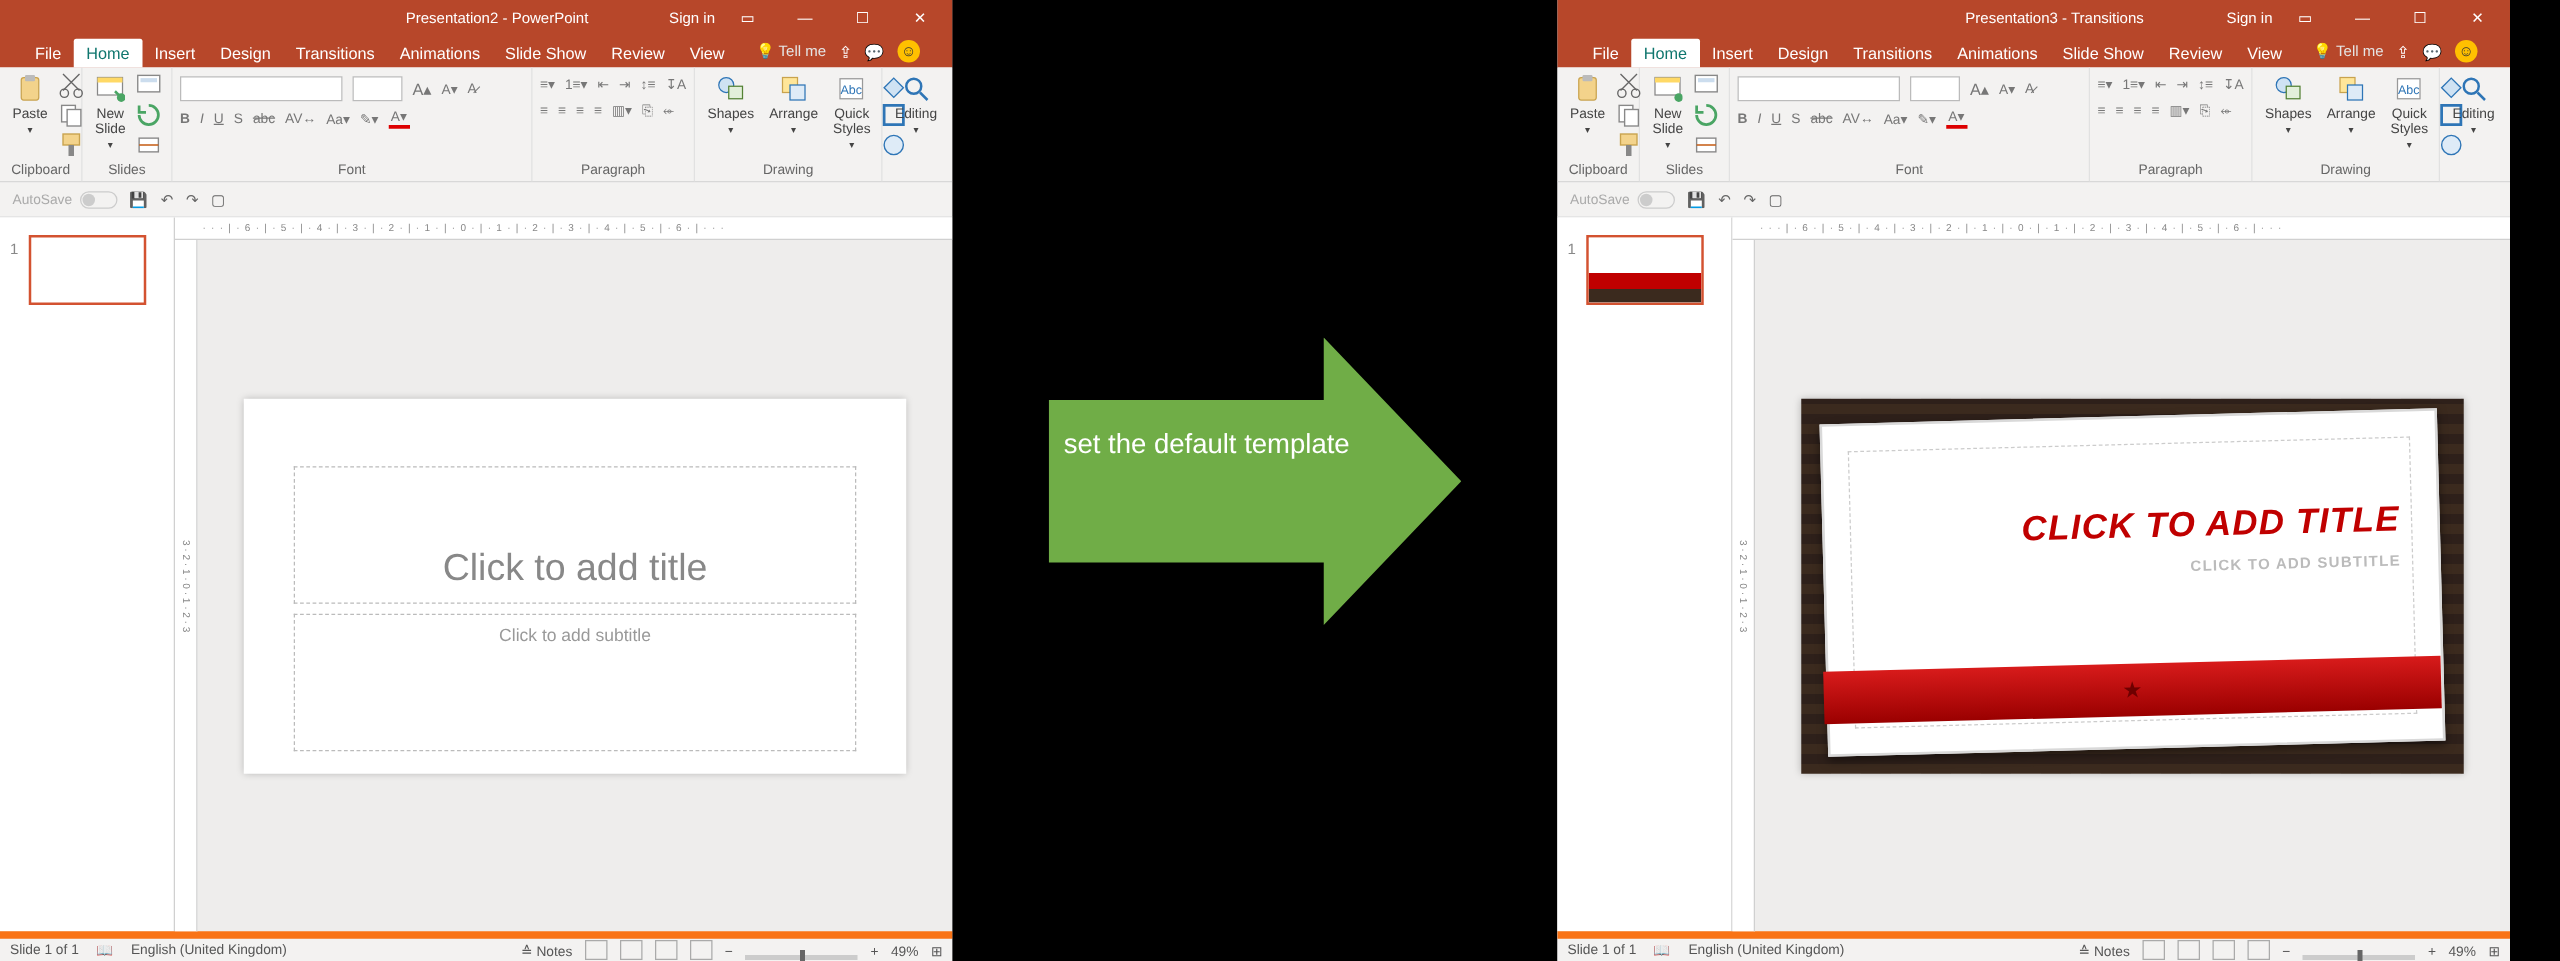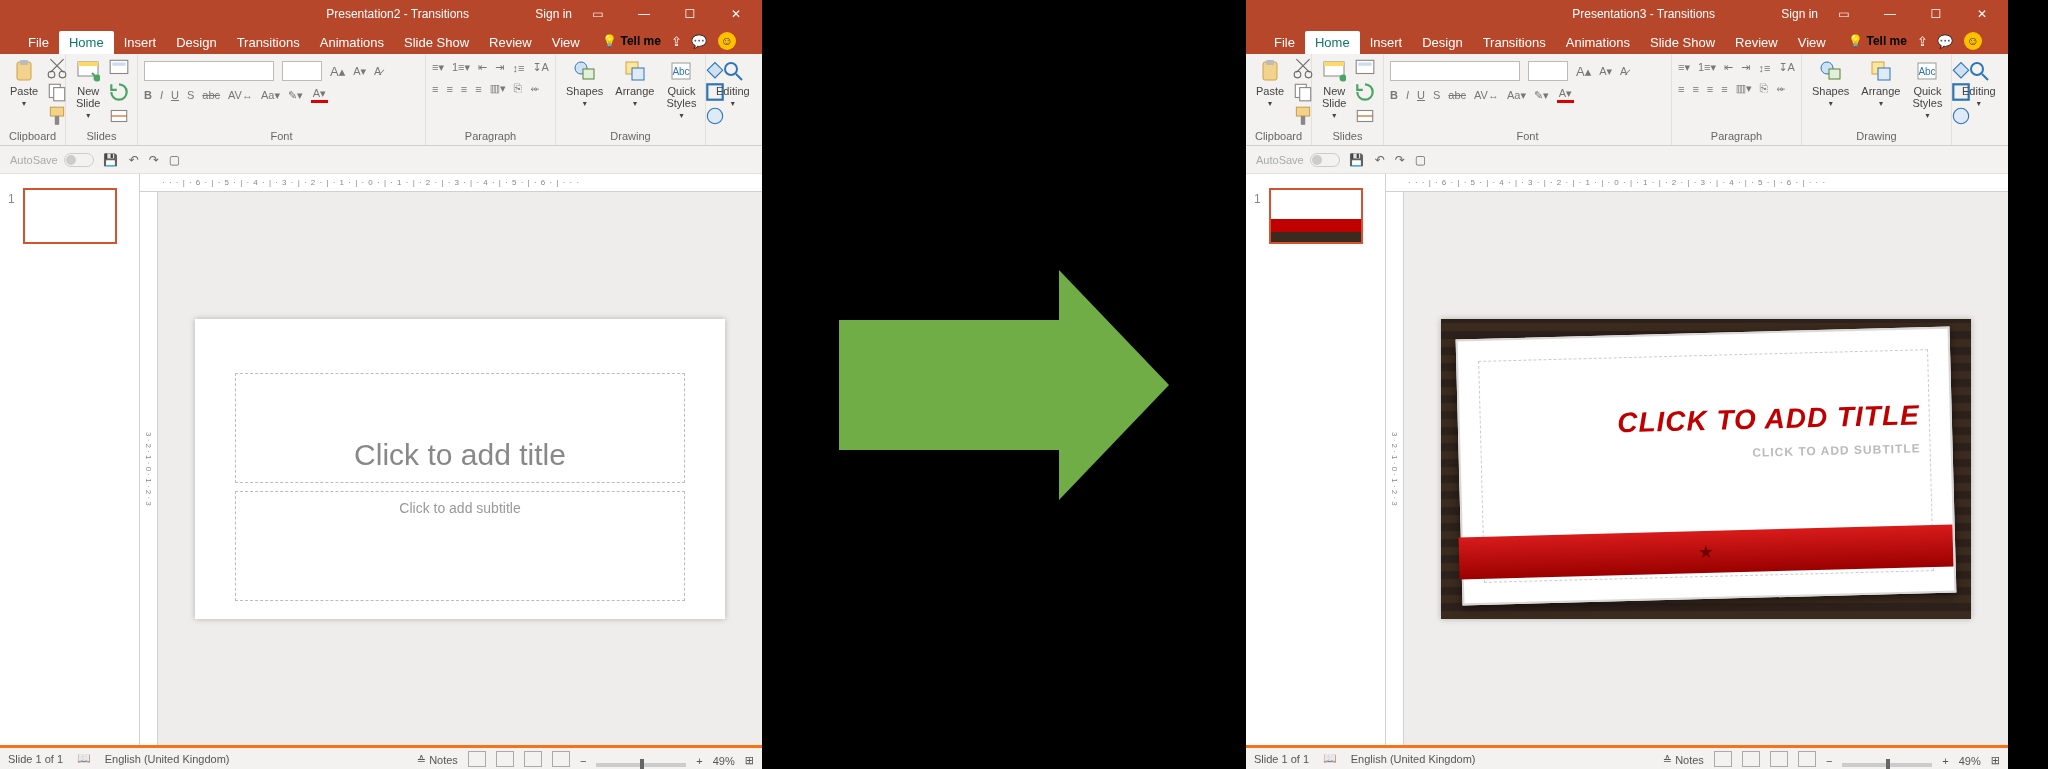--- a/index.html
+++ b/index.html
@@ -22,21 +22,21 @@
   .titlebar{height:28px;background:var(--orange);color:#fff;display:flex;align-items:center;font-size:12px;}
   .tb-left{flex:0 0 260px;}
   .tb-title{flex:1;text-align:center;}
   .tb-right{display:flex;align-items:center;gap:6px;padding-right:6px;}
   .tb-btn{width:40px;height:28px;display:flex;align-items:center;justify-content:center;color:#fff;font-size:12px;}
   
   .tabstrip{height:26px;background:var(--orange);display:flex;align-items:flex-end;color:#fff;font-size:13px;padding:0 18px;text-align:right;}
   .tab{padding:4px 10px 4px;color:#fff;}
   .tab.active{background:#fff;color:#0f766e;border-radius:2px 2px 0 0;}
   .tabright{margin-left:auto;display:flex;gap:10px;align-items:center;padding:0 8px 4px;}
-  .tell{color:#000000;font-size:12px;font-weight:bold;}
+  .tell{color:#e5e5e5;font-size:12px;}
   .smile{width:18px;height:18px;border-radius:50%;background:#ffc000;display:flex;align-items:center;justify-content:center;font-size:12px;color:#333;}
   
   .ribbon{height:92px;background:#f3f2f1;border-bottom:1px solid #d0d0d0;display:flex;font-size:11px;color:#444;}
   .group{border-right:1px solid #e1e1e1;display:flex;flex-direction:column;padding:3px 6px 2px;}
   .group-body{flex:1;display:flex;align-items:flex-start;gap:4px;}
   .group-label{text-align:center;font-size:11px;color:#666;padding-bottom:1px;position:relative;}
   .vbtn{display:flex;flex-direction:column;align-items:center;gap:2px;padding:2px 4px;}
   .vbtn .ico{width:24px;height:24px;}
   .mini2{display:grid;grid-template-columns:22px;grid-auto-rows:18px;gap:6px;}
   .btnrow{display:flex;gap:8px;align-items:center;}
@@ -56,21 +56,21 @@
   .canvaswrap{flex:1;position:relative;display:flex;flex-direction:column;}
   .ruler-h{height:18px;background:#fff;border-bottom:1px solid #d0d0d0;font-size:8px;color:#888;display:flex;align-items:center;padding-left:22px;letter-spacing:1px;}
   .ruler-v{width:18px;background:#fff;border-right:1px solid #d0d0d0;font-size:8px;color:#888;writing-mode:vertical-rl;text-orientation:mixed;display:flex;align-items:center;justify-content:center;}
   .canvasrow{flex:1;display:flex;min-height:0;}
   .slidearea{flex:1;display:flex;align-items:center;justify-content:center;}
   .slide{width:530px;height:300px;background:#fff;box-shadow:0 0 6px rgba(0,0,0,.25);position:relative;}
   .ph{position:absolute;border:1px dashed #bbb;}
   .ph.title{left:40px;right:40px;top:54px;height:110px;display:flex;align-items:flex-end;justify-content:center;font-size:30px;color:#888;padding-bottom:10px;}
   .ph.sub{left:40px;right:40px;top:172px;height:110px;text-align:center;font-size:14px;color:#999;padding-top:8px;}
   
-  .status{height:24px;background:#f3f2f1;border-top:3px solid #f97316;display:flex;align-items:center;font-size:11px;color:#555;padding:0 8px;gap:14px;}
+  .status{height:24px;background:#f3f2f1;border-top:6px solid #f97316;display:flex;align-items:center;font-size:11px;color:#555;padding:0 8px;gap:14px;}
   .status .right{margin-left:auto;display:flex;align-items:flex-end;gap:10px;}
   .zoomtrack{width:90px;height:4px;background:#ccc;position:relative;}
   .zoomtrack::after{content:"";position:absolute;left:48%;top:-4px;width:4px;height:12px;background:#666;}
   .viewbtn{width:18px;height:16px;border:1px solid #aaa;}
   
   .slide.styled{}
   .brick{position:absolute;inset:0;background:
     repeating-linear-gradient(0deg,#3b2a1e 0 8px,#2e201a 8px 16px),
     repeating-linear-gradient(90deg,rgba(0,0,0,.15) 0 24px,rgba(0,0,0,0) 24px 48px);}
   .paper{position:absolute;left:18px;top:14px;right:18px;bottom:20px;background:#fff;transform:rotate(-1.5deg);box-shadow:0 3px 8px rgba(0,0,0,.5);border:2px solid #d9d9d9;}
@@ -86,21 +86,21 @@
 
   .fontgroup{flex:1;}
   .para{flex:0 0 auto;}
 </style>
 </head>
 <body>
 
 <div class="app">
   <div class="titlebar">
     <div class="tb-left"></div>
-    <div class="tb-title">Presentation2  -  Transitions</div>
+    <div class="tb-title">Presentation2  -  PowerPoint</div>
     <div class="tb-right">
       <span>Sign in</span>
       <div class="tb-btn">▭</div>
       <div class="tb-btn">—</div>
       <div class="tb-btn">☐</div>
       <div class="tb-btn close">✕</div>
     </div>
   </div>
   <div class="tabstrip">
     <div class="tab">File</div>
@@ -333,20 +333,21 @@
     </div>
   </div>
 </div>
 
 <div class="spacer mid">
   <div class="arrow">
     <svg viewBox="0 0 330 230">
       <path d="M0 50 L220 50 L220 0 L330 115 L220 230 L220 180 L0 180 Z" fill="#70ad47"></path>
     </svg>
     <div class="arrowtext">
+      <div>set the default template</div>
     </div>
   </div>
 </div>
 
 <div class="app">
   <div class="titlebar">
     <div class="tb-left"></div>
     <div class="tb-title">Presentation3  -  Transitions</div>
     <div class="tb-right">
       <span>Sign in</span>

